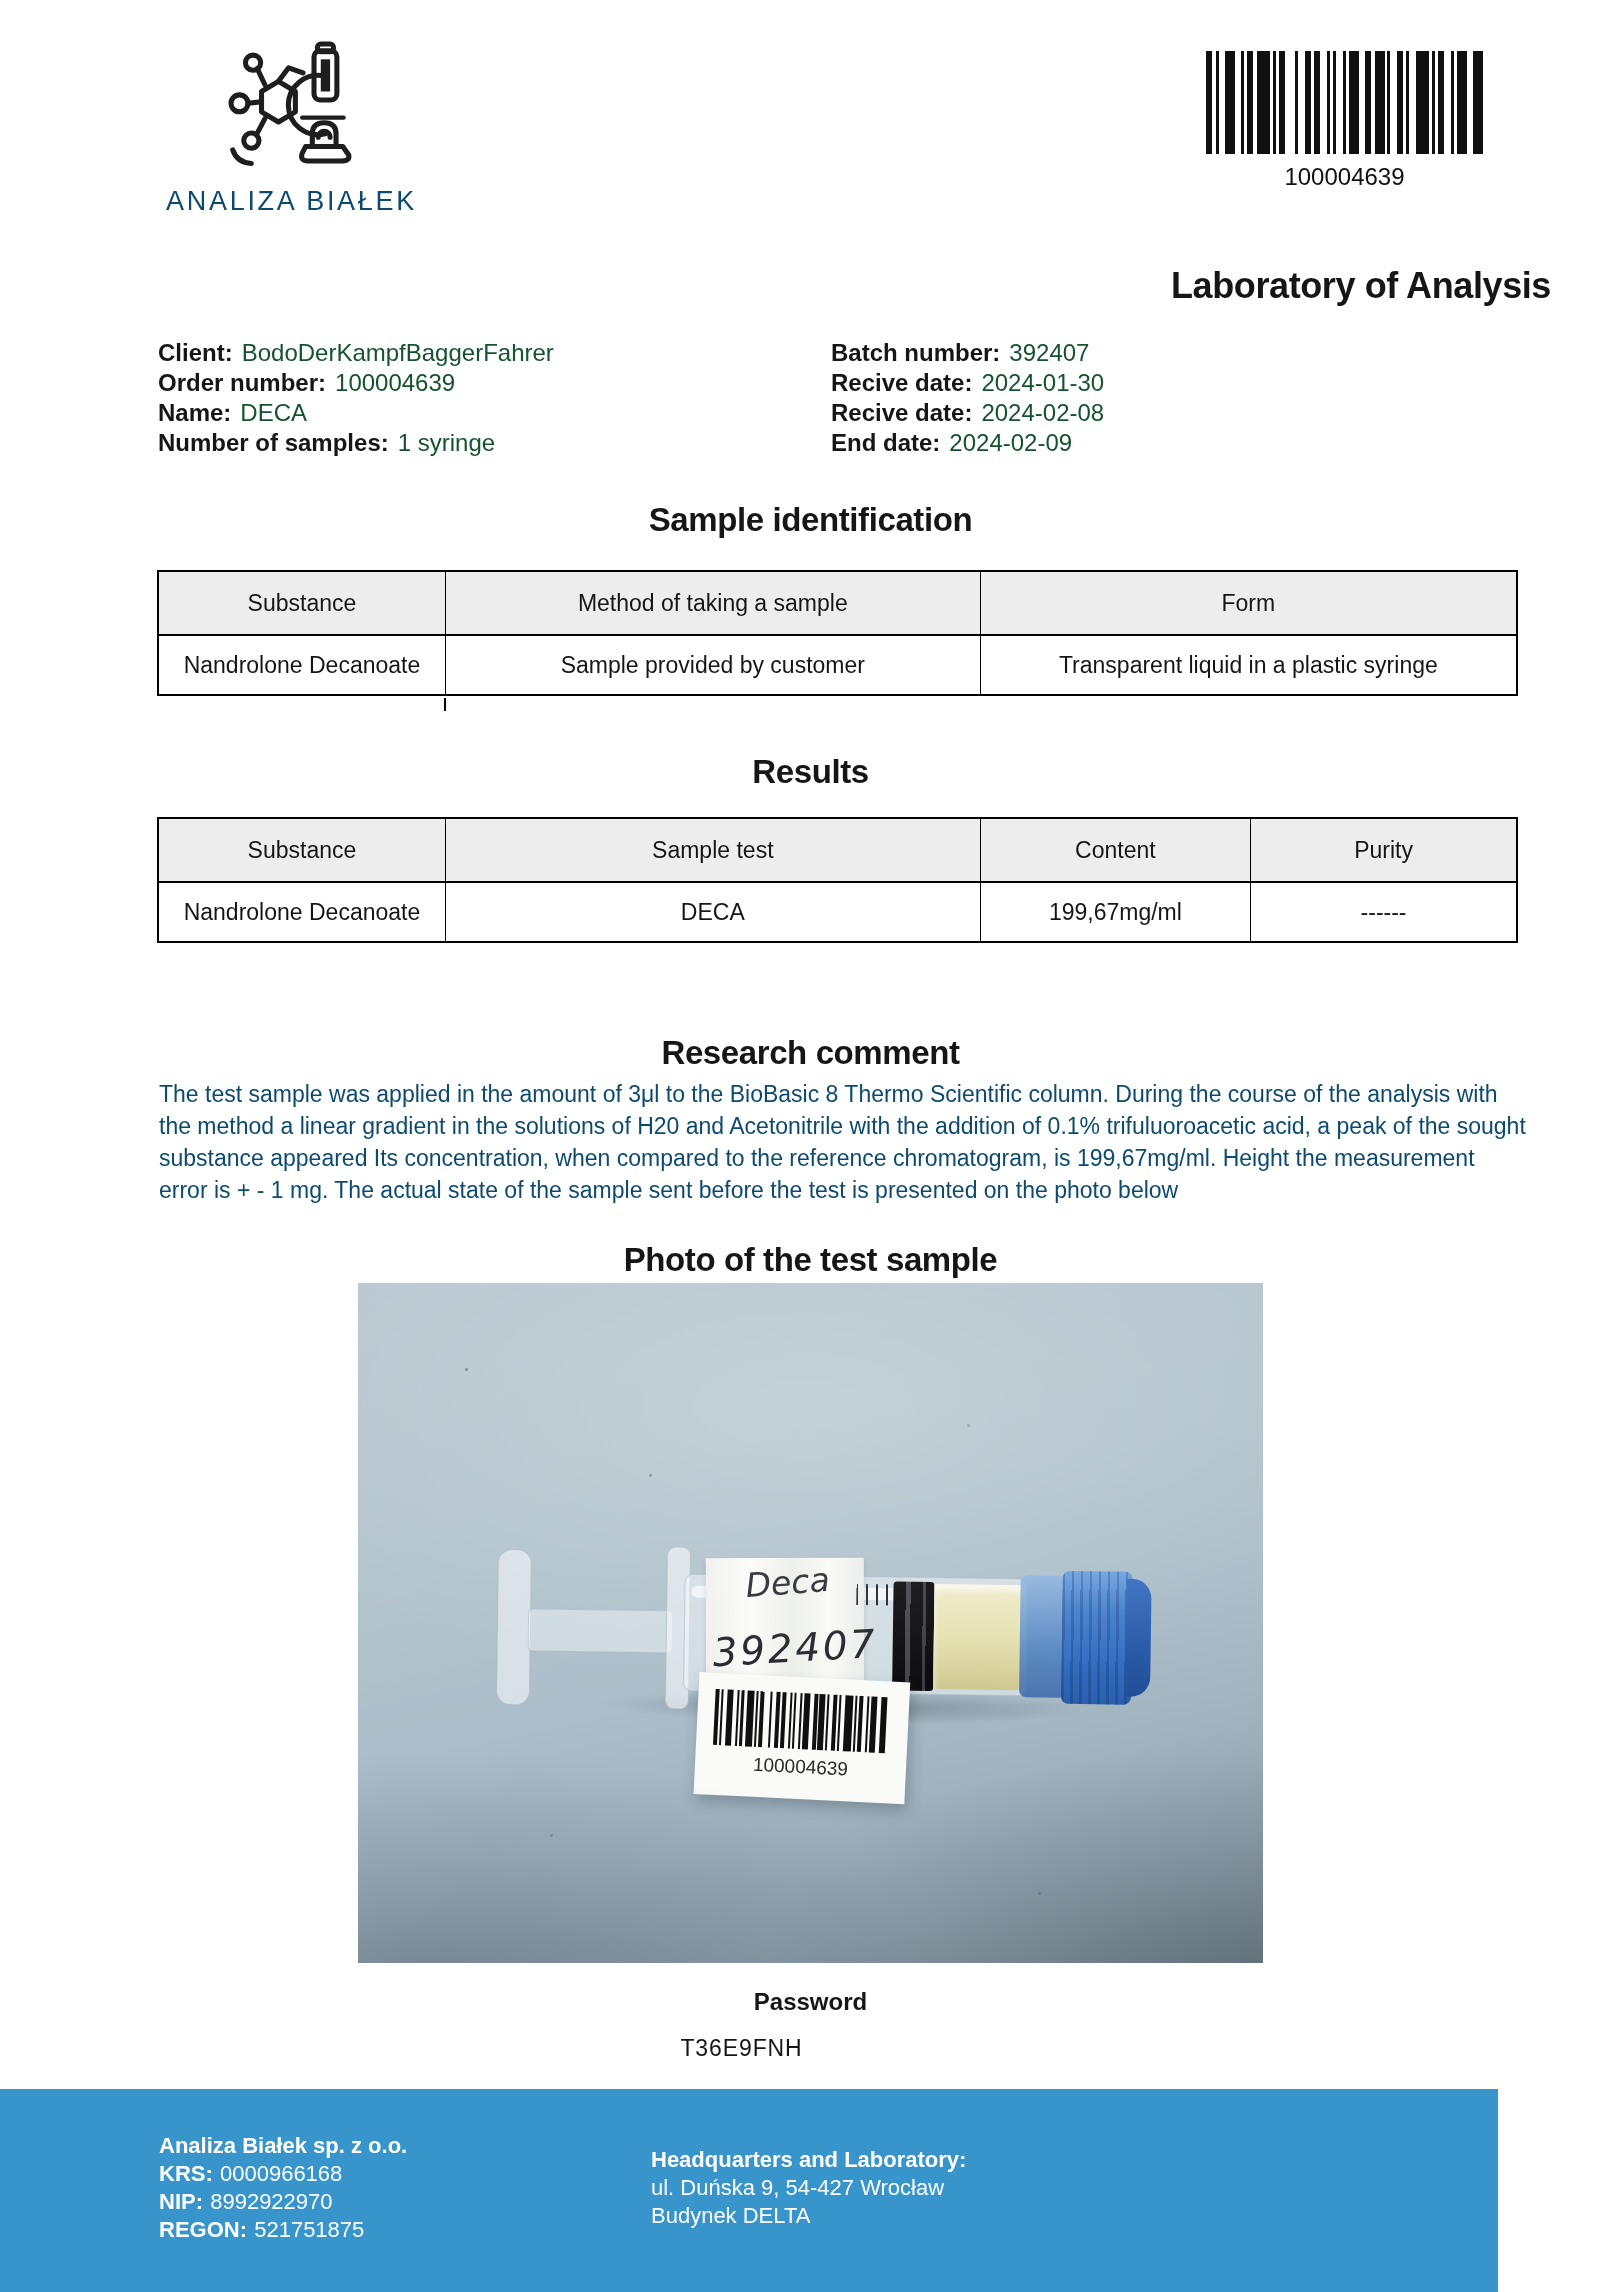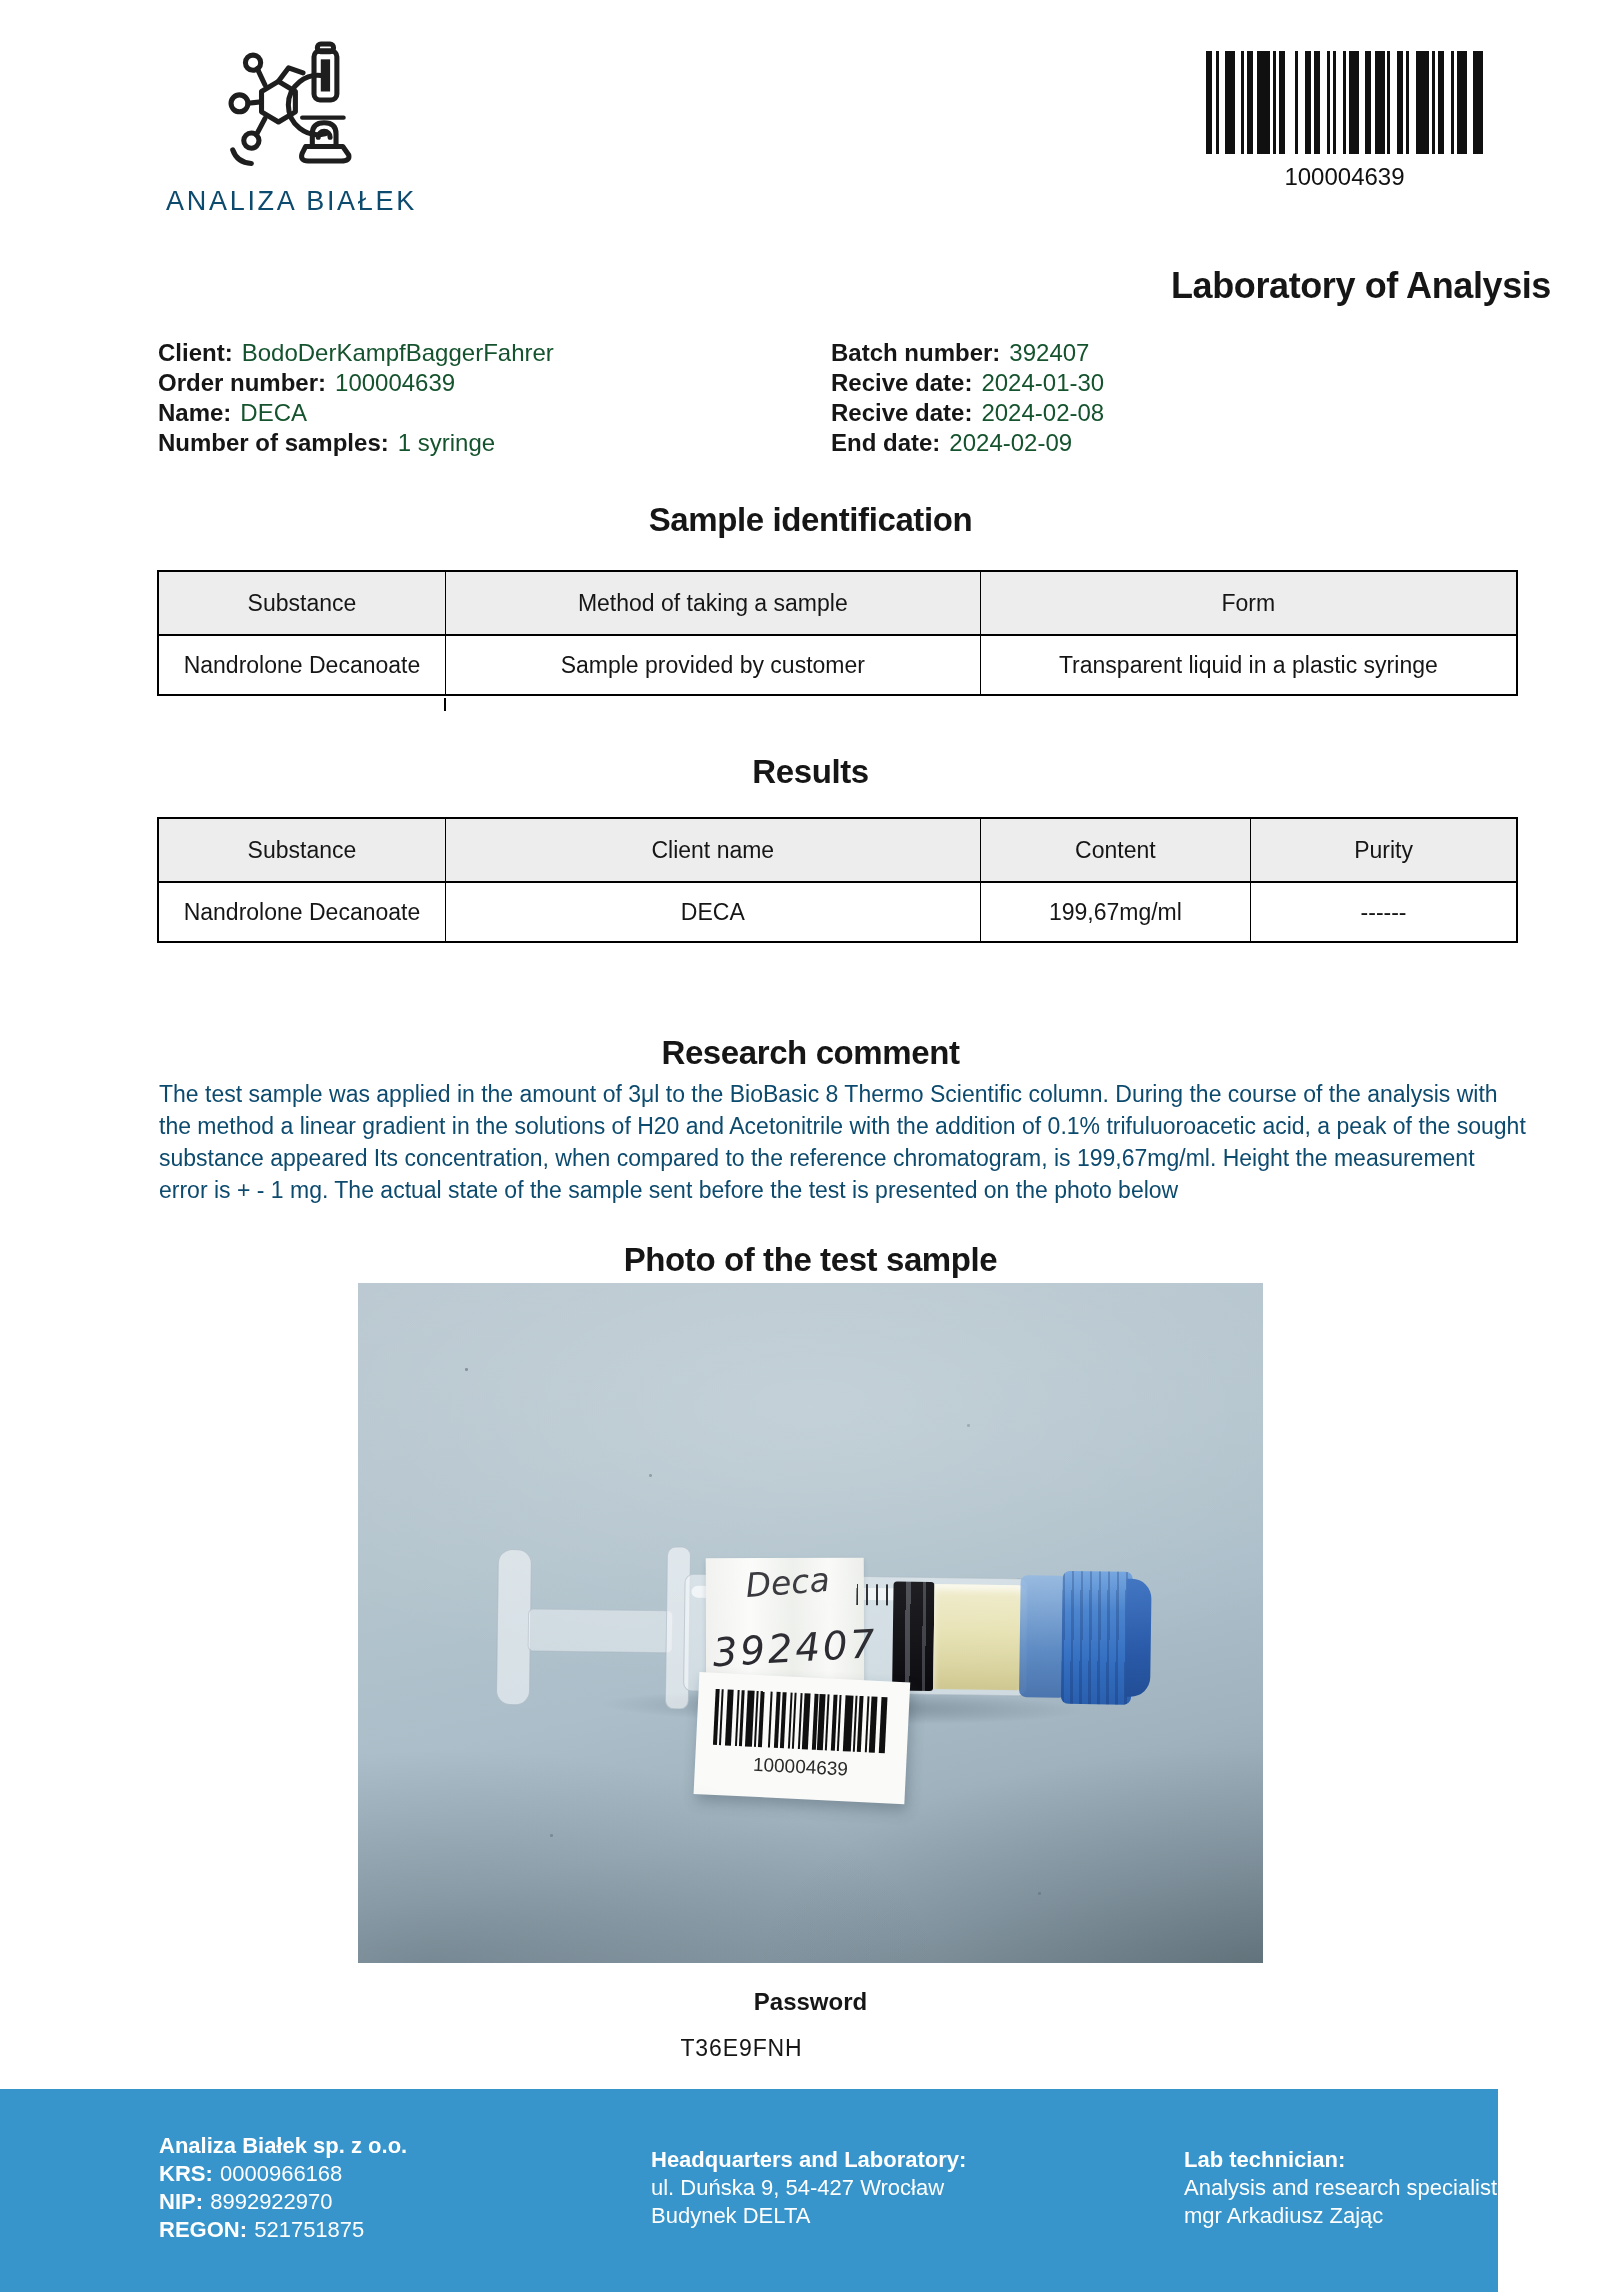--- a/index.html
+++ b/index.html
@@ -216,21 +216,21 @@
   <table class="doc-table t2">
     <colgroup>
         <col style="width:287px">
         <col style="width:534px">
         <col style="width:270px">
         <col style="width:266px">
       </colgroup>
     <tbody>
         <tr>
       <th>Substance</th>
-      <th>Client name</th>
+      <th>Sample test</th>
       <th>Content</th>
       <th>Purity</th>
     </tr>
     <tr>
       <td>Nandrolone Decanoate</td>
       <td>DECA</td>
       <td>199,67mg/ml</td>
       <td>------</td>
     </tr>
   </tbody>
@@ -301,21 +301,16 @@
       <div class="f-title">Analiza Białek sp. z o.o.</div>
       <div><span class="lbl">KRS:</span><span>0000966168</span></div>
       <div><span class="lbl">NIP:</span><span>8992922970</span></div>
       <div><span class="lbl">REGON:</span><span>521751875</span></div>
     </div>
     <div class="f-col c2">
       <div class="f-title">Headquarters and Laboratory:</div>
       <div>ul. Duńska 9, 54-427 Wrocław</div>
       <div>Budynek DELTA</div>
     </div>
-    <div class="f-col c3">
-      <div class="f-title">Lab technician:</div>
-      <div>Analysis and research specialist</div>
-      <div>mgr Arkadiusz Zając</div>
-    </div>
   </div>
 
 </div>
 
 
 </body></html>

